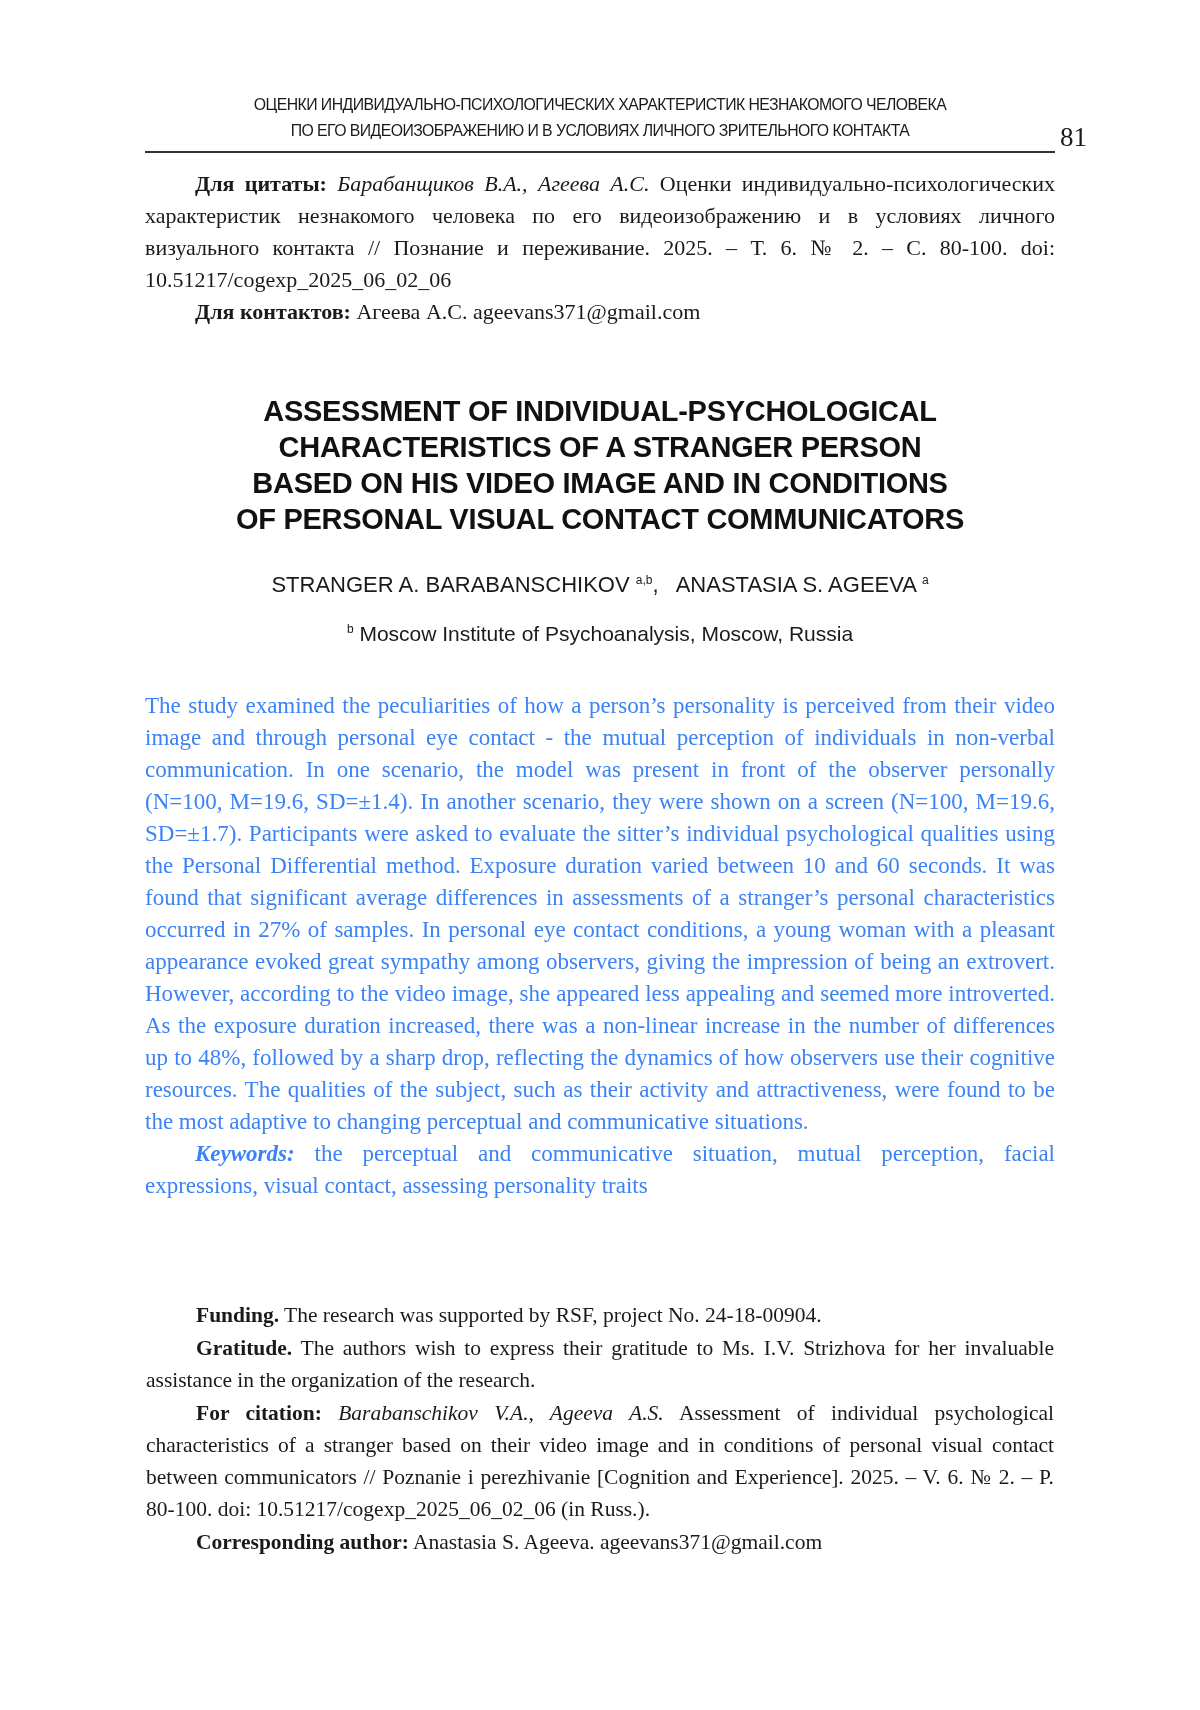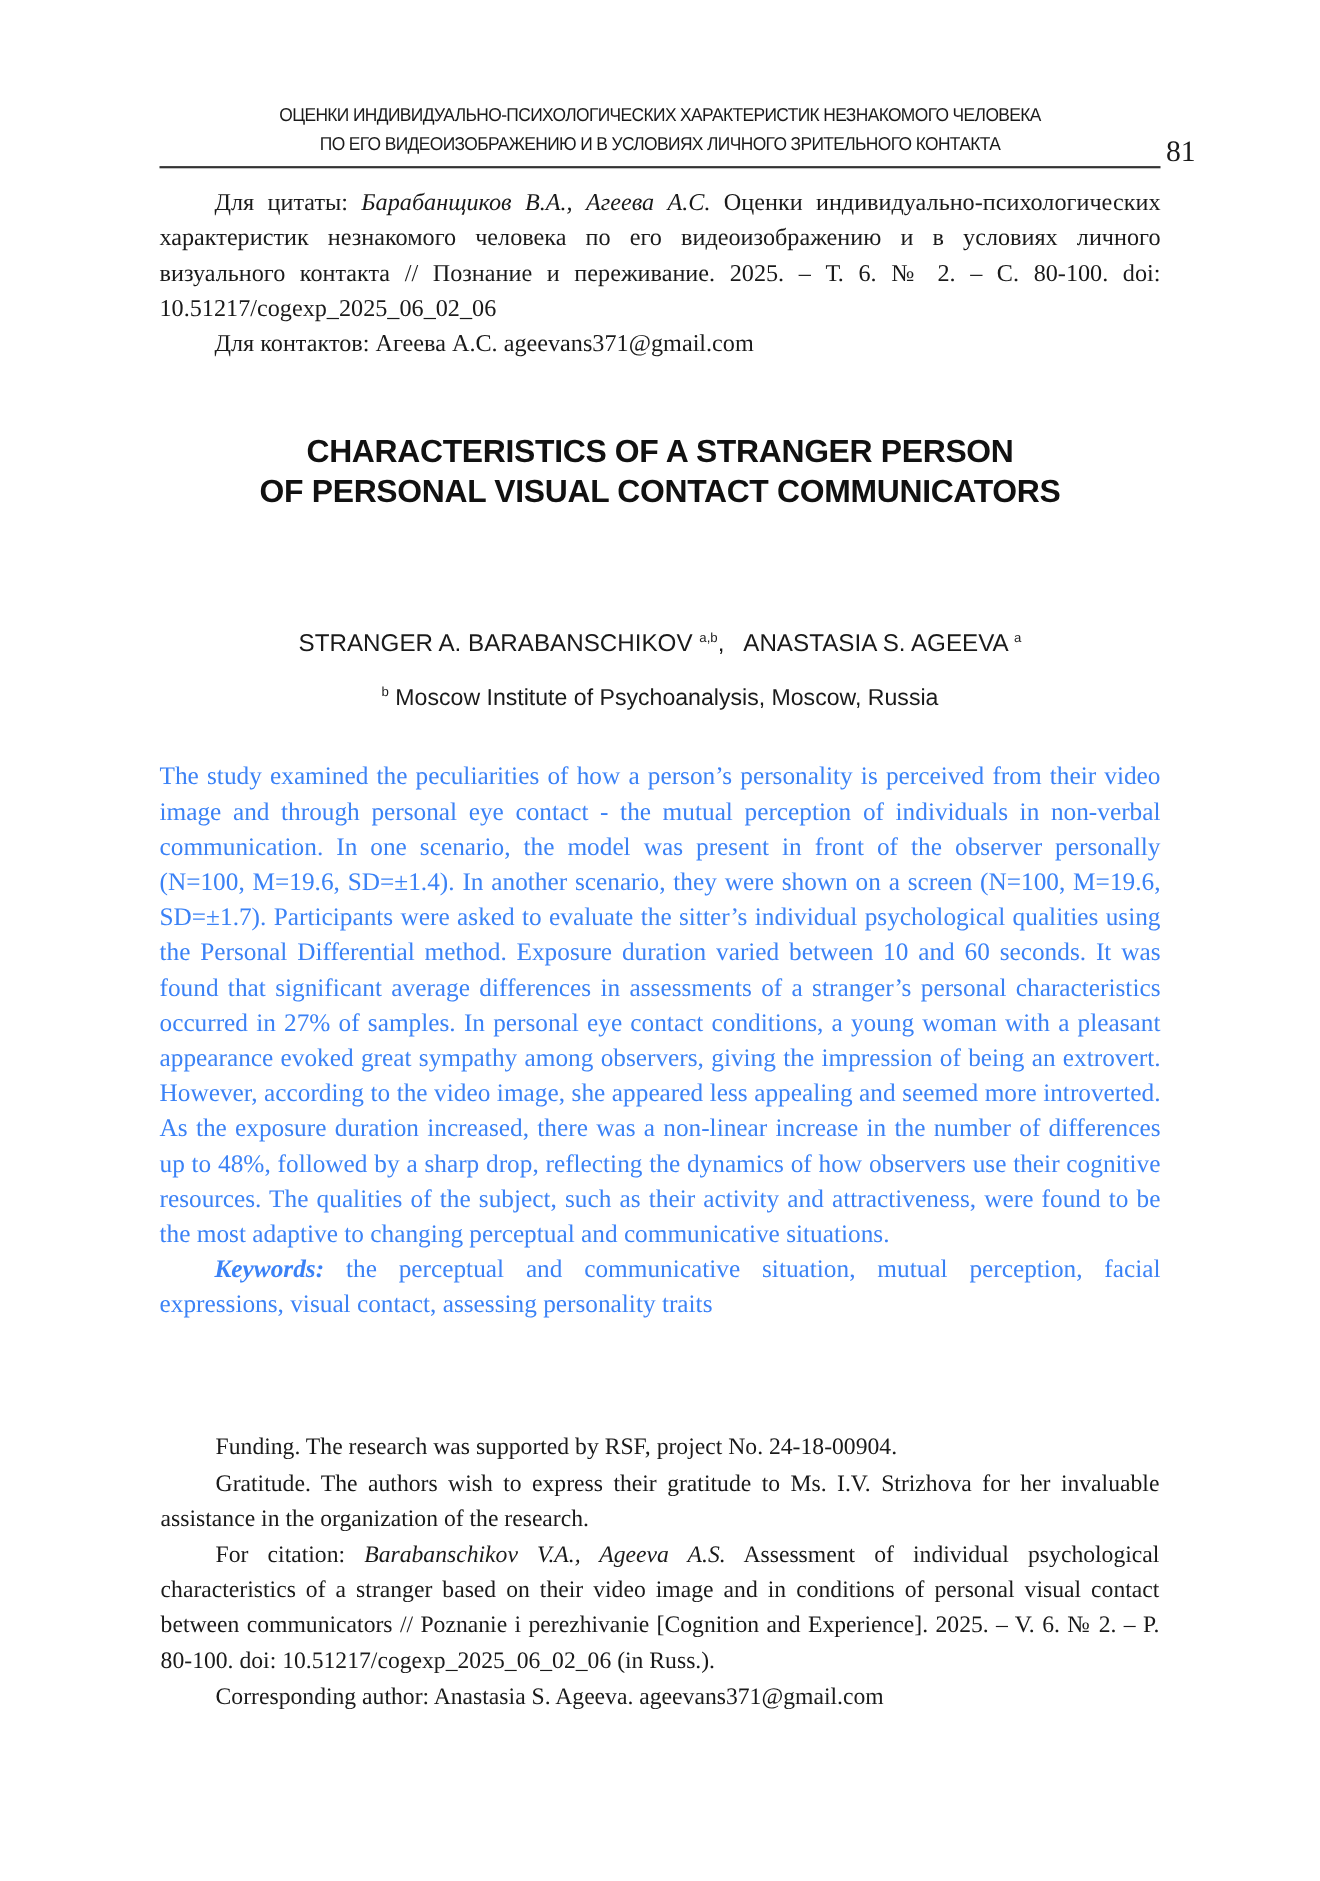--- a/index.html
+++ b/index.html
@@ -58,21 +58,21 @@
     top: 168px;
     width: 910px;
     font-family: "Liberation Serif", serif;
     font-size: 22px;
     line-height: 32px;
     text-align: justify;
     color: #1a1a1a;
   }
   .ru-block p { margin: 0; }
   .indent { text-indent: 50px; }
-  .bold { font-weight: normal; }
+  .bold { font-weight: bold; }
   .italic { font-style: italic; }
   .bolditalic { font-weight: bold; font-style: italic; }
 
   
   .title {
     position: absolute;
     left: 145px;
     top: 393px;
     width: 910px;
     text-align: center;
@@ -155,21 +155,23 @@
     <p class="indent">
       <span class="bold">Для цитаты:</span>
       <span class="italic">Барабанщиков В.А., Агеева А.С.</span><span> Оценки индивидуально-психологических характеристик незнакомого человека по его видеоизображению и в условиях личного визуального контакта // Познание и переживание. 2025. – Т. 6. № 2. – С. 80-100. doi: 10.51217/cogexp_2025_06_02_06</span>
     </p>
     <p class="indent">
       <span class="bold">Для контактов:</span><span> Агеева А.С. ageevans371@gmail.com</span>
     </p>
   </div>
 
   <div class="title">
+    <div>ASSESSMENT OF INDIVIDUAL-PSYCHOLOGICAL</div>
     <div>CHARACTERISTICS OF A STRANGER PERSON</div>
+    <div>BASED ON HIS VIDEO IMAGE AND IN CONDITIONS</div>
     <div>OF PERSONAL VISUAL CONTACT COMMUNICATORS</div>
   </div>
 
   <div class="authors">
     <span>STRANGER A. BARABANSCHIKOV</span>
     <sup>a,b</sup><span>,&nbsp;&nbsp;</span>
     <span>ANASTASIA S. AGEEVA</span>
     <sup>a</sup>
   </div>
 

